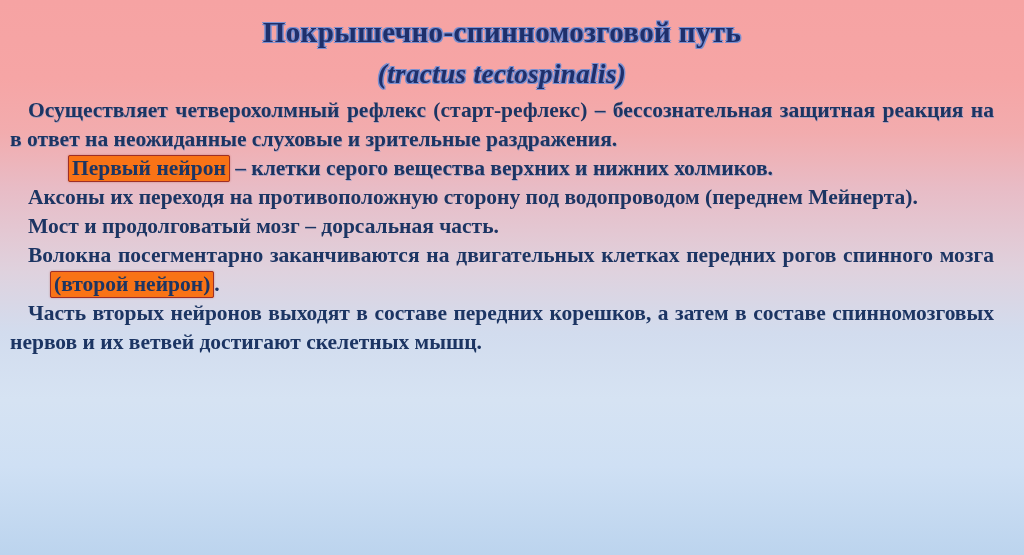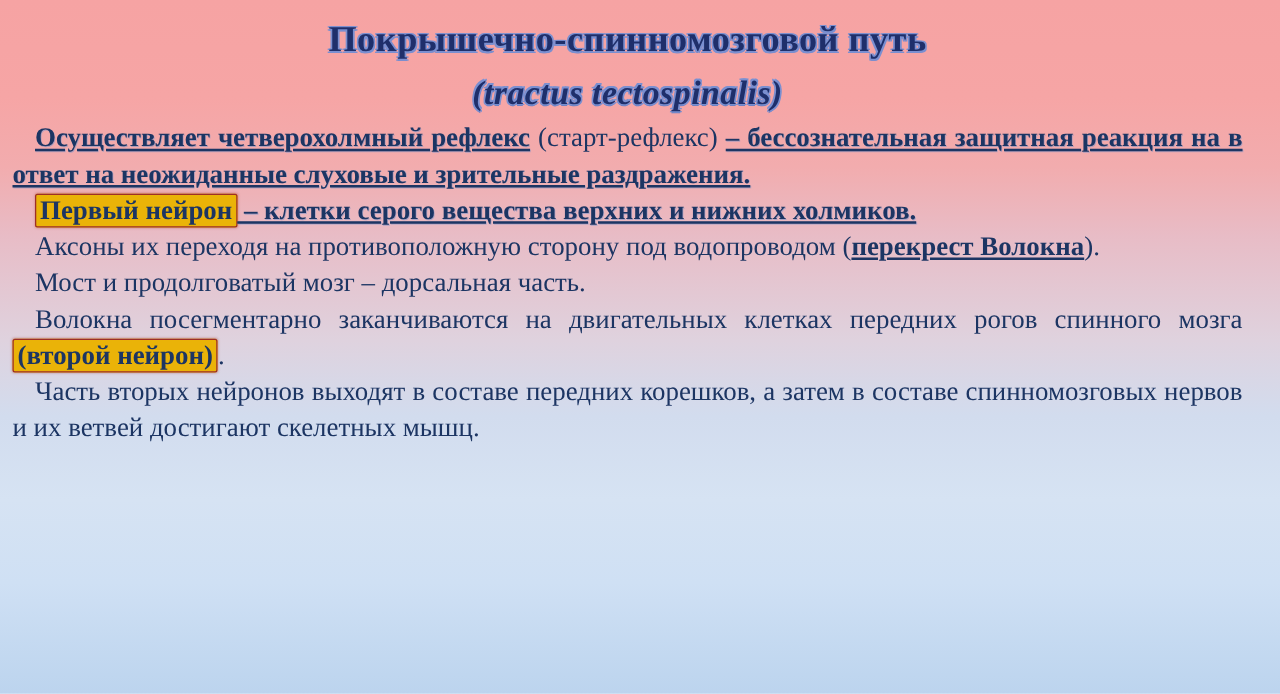--- a/index.html
+++ b/index.html
@@ -64,37 +64,38 @@
   p.para {
     margin: 0;
     color: #1c3563;
     font-family: "Liberation Serif", "DejaVu Serif", serif;
     font-size: 21.5px;
     line-height: 29px;
     text-align: justify;
     text-indent: 18px;
   }
 
-  .b   { font-weight: bold; text-decoration: underline; }
-  .reg { font-weight: normal; }
+  .b   { font-weight: bold; }
+  .reg { font-weight: bold; }
 
   
   .gap-1 { margin-top: 5px; }
   .gap-2 { margin-top: 9px; }
   .gap-3 { margin-top: 11px; }
 
   
   .hl {
     font-weight: bold;
     color: #1c3563;
-    background: #eab308;
+    background: #f97316;
     border: 1.6px solid #9d2f28;
     border-radius: 2px;
     padding: 0 3px 1px 3px;
     box-shadow: 0 0 2px rgba(157,47,40,0.45);
+    margin-left: 40px;
   }
 
   
   .emb {
     text-shadow: 0.6px 0.6px 0 rgba(120,145,200,0.55);
   }
 </style>
 </head>
 <body>
 
@@ -109,21 +110,21 @@
 
     <p class="para gap-1">
       <span class="b emb">Осуществляет четверохолмный рефлекс</span><span class="reg"> (старт-рефлекс) </span><span class="b emb">– бессознательная защитная реакция на в ответ на неожиданные слуховые и зрительные раздражения.</span>
     </p>
 
     <p class="para gap-2">
       <span class="hl">Первый нейрон</span><span class="b emb"> – клетки серого вещества верхних и нижних холмиков.</span>
     </p>
 
     <p class="para gap-3">
-      <span class="reg">Аксоны их переходя на противоположную сторону под водопроводом (</span><span class="b">перекрест Волокна</span><span class="reg">).</span>
+      <span class="reg">Аксоны их переходя на противоположную сторону под водопроводом (</span><span class="b">переднем Мейнерта</span><span class="reg">).</span>
     </p>
 
     <p class="para gap-3">
       <span class="reg">Мост и продолговатый мозг – дорсальная часть.</span>
     </p>
 
 
     <p class="para gap-3">
       <span class="reg">Волокна посегментарно заканчиваются на двигательных клетках передних рогов спинного мозга </span><span class="hl">(второй нейрон)</span><span class="reg">.</span>
     </p>

